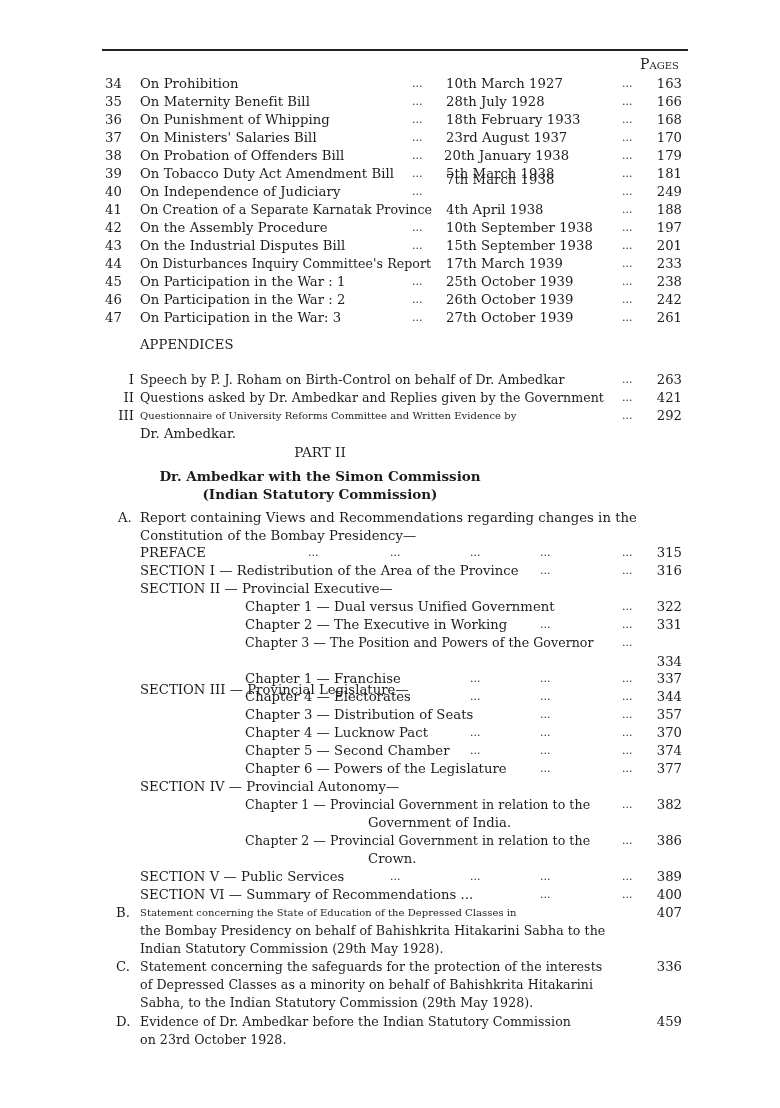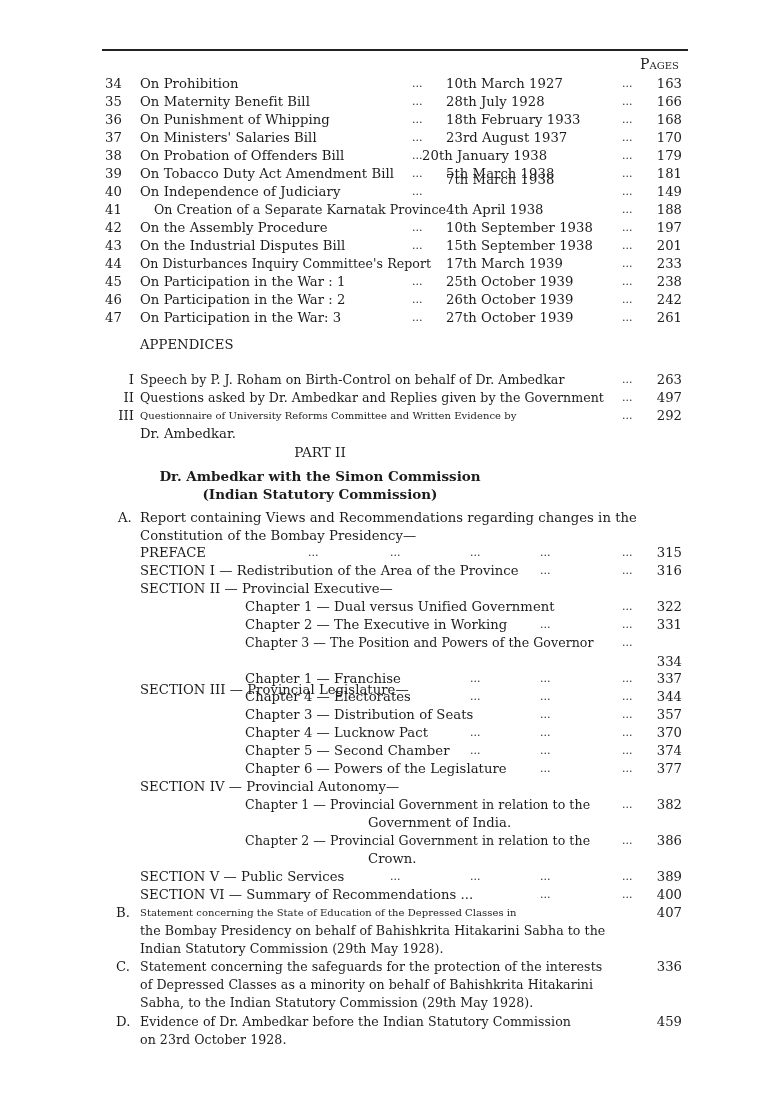--- a/index.html
+++ b/index.html
@@ -52,43 +52,43 @@
       <span class="t" style="left:140px;top:130px">On Ministers' Salaries Bill</span>
       <span class="dots" style="left:412px;top:130px">...</span>
       <span class="t" style="left:446px;top:130px">23rd August 1937</span>
       <span class="dots" style="left:622px;top:130px">...</span>
       <span class="pg" style="top:130px">170</span>
     </div>
   <div>
       <span class="t num" style="left:104px;top:148px;width:18px">38</span>
       <span class="t" style="left:140px;top:148px">On Probation of Offenders Bill</span>
       <span class="dots" style="left:412px;top:148px">...</span>
-      <span class="t" style="left:422px;top:148px">20th January 1938</span>
+      <span class="t" style="left:444px;top:148px">20th January 1938</span>
       <span class="dots" style="left:622px;top:148px">...</span>
       <span class="pg" style="top:148px">179</span>
     </div>
   <div>
       <span class="t num" style="left:104px;top:166px;width:18px">39</span>
       <span class="t" style="left:140px;top:166px">On Tobacco Duty Act Amendment Bill</span>
       <span class="dots" style="left:412px;top:166px">...</span>
       <span class="t" style="left:446px;top:166px">5th March 1938</span>
       <span class="dots" style="left:622px;top:166px">...</span>
       <span class="pg" style="top:166px">181</span>
     </div>
   <div>
       <span class="t num" style="left:104px;top:184px;width:18px">40</span>
       <span class="t" style="left:140px;top:184px">On Independence of Judiciary</span>
       <span class="dots" style="left:412px;top:184px">...</span>
       <span class="t" style="left:446px;top:172px">7th March 1938</span>
       <span class="dots" style="left:622px;top:184px">...</span>
-      <span class="pg" style="top:184px">149</span>
+      <span class="pg" style="top:184px">249</span>
     </div>
   <div>
       <span class="t num" style="left:104px;top:202px;width:18px">41</span>
-      <span class="t" style="left:154px;top:202px;font-size:12.6px">On Creation of a Separate Karnatak Province</span>
+      <span class="t" style="left:140px;top:202px;font-size:12.6px">On Creation of a Separate Karnatak Province</span>
       <span class="t" style="left:446px;top:202px">4th April 1938</span>
       <span class="dots" style="left:622px;top:202px">...</span>
       <span class="pg" style="top:202px">188</span>
     </div>
   <div>
       <span class="t num" style="left:104px;top:220px;width:18px">42</span>
       <span class="t" style="left:140px;top:220px">On the Assembly Procedure</span>
       <span class="dots" style="left:412px;top:220px">...</span>
       <span class="t" style="left:446px;top:220px">10th September 1938</span>
       <span class="dots" style="left:622px;top:220px">...</span>
@@ -140,21 +140,21 @@
   <div>
       <span class="t num" style="left:104px;top:372px;width:30px">I</span>
       <span class="t" style="left:140px;top:372px;font-size:12.6px">Speech by P. J. Roham on Birth-Control on behalf of Dr. Ambedkar</span>
       <span class="dots" style="left:622px;top:372px">...</span>
       <span class="pg" style="top:372px">263</span>
     </div>
   <div>
       <span class="t num" style="left:104px;top:390px;width:30px">II</span>
       <span class="t" style="left:140px;top:390px;font-size:12.6px">Questions asked by Dr. Ambedkar and Replies given by the Government</span>
       <span class="dots" style="left:622px;top:390px">...</span>
-      <span class="pg" style="top:390px">497</span>
+      <span class="pg" style="top:390px">421</span>
     </div>
   <div>
       <span class="t num" style="left:104px;top:408px;width:30px">III</span>
       <span class="t" style="left:140px;top:408px;font-size:10px">Questionnaire of University Reforms Committee and Written Evidence by</span>
       <span class="dots" style="left:622px;top:408px">...</span>
       <span class="pg" style="top:408px">292</span>
   <span class="t" style="left:140px;top:426px">Dr. Ambedkar.</span>
     </div>
 </div>
 

